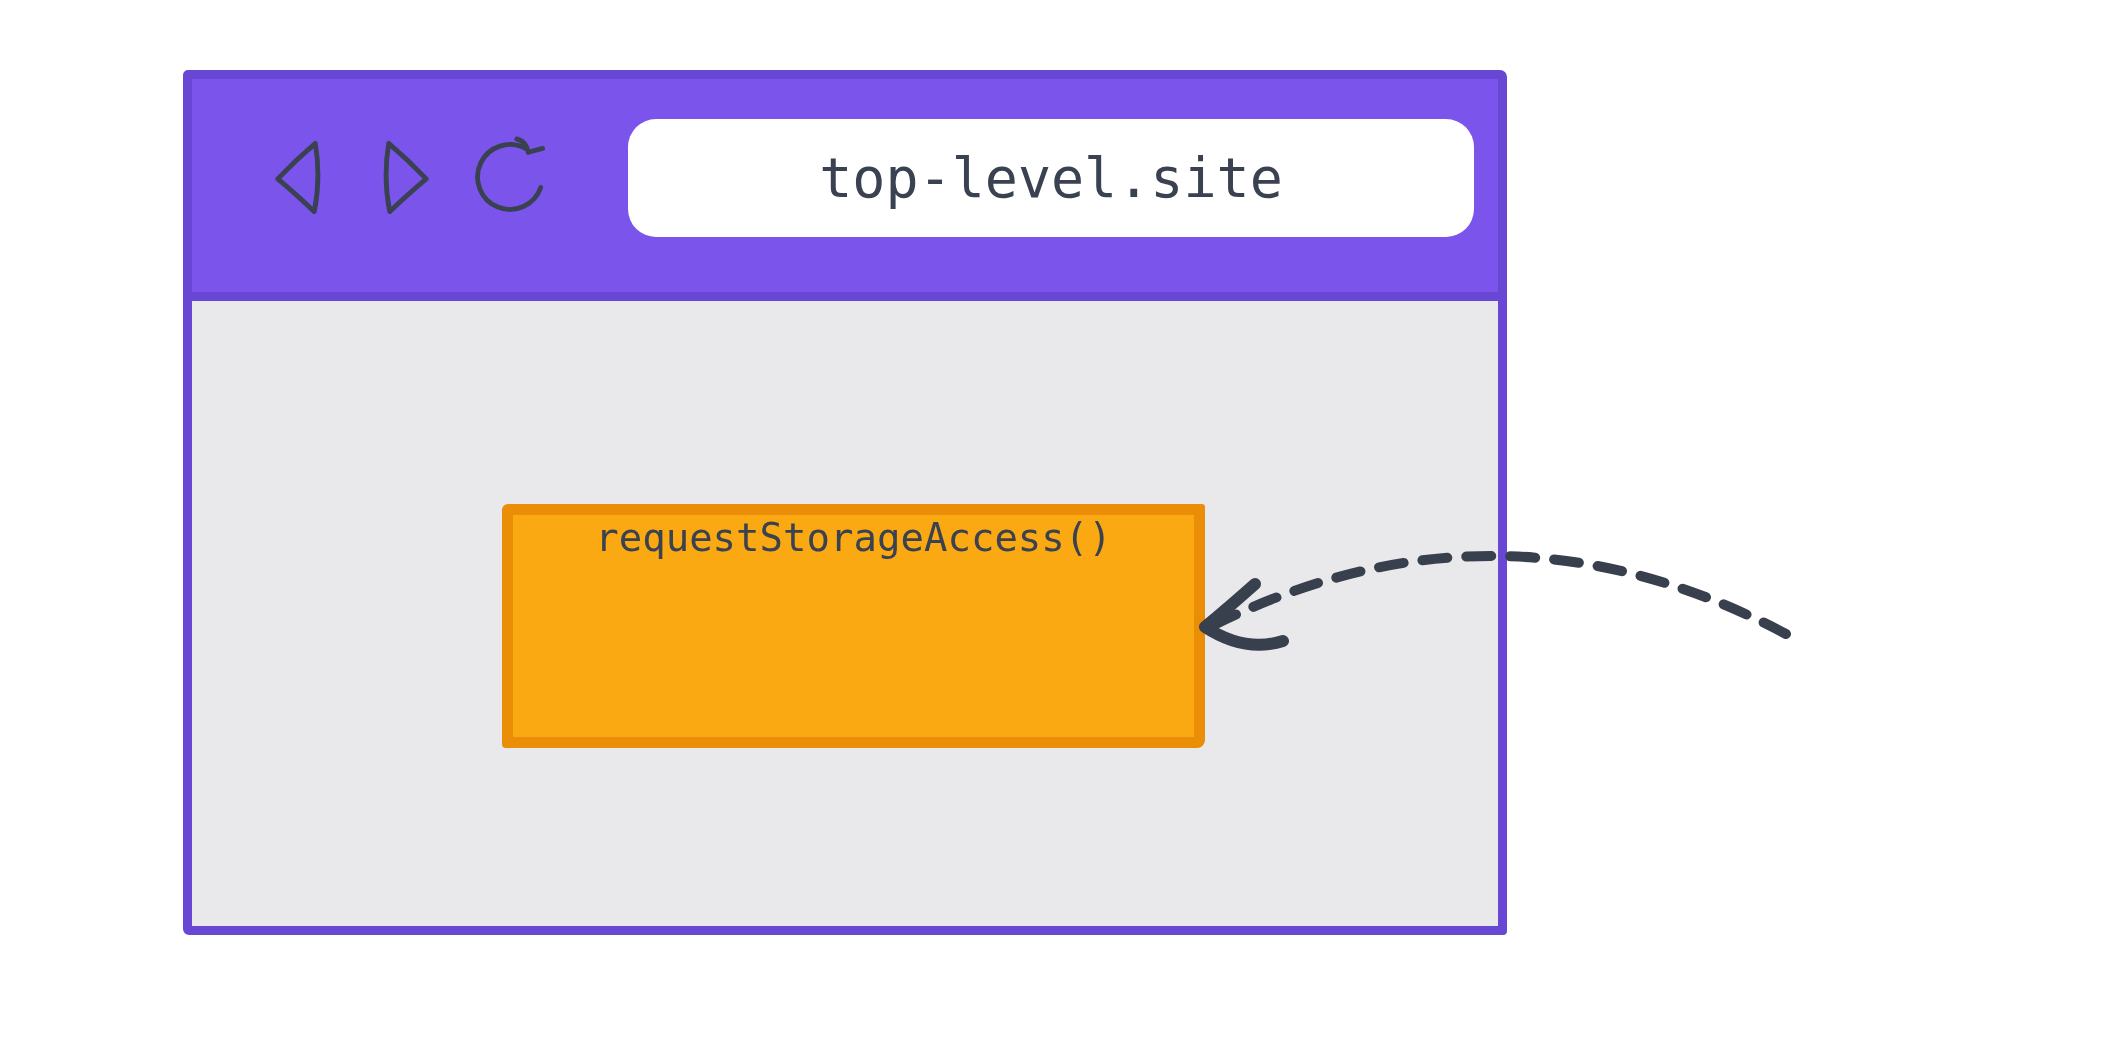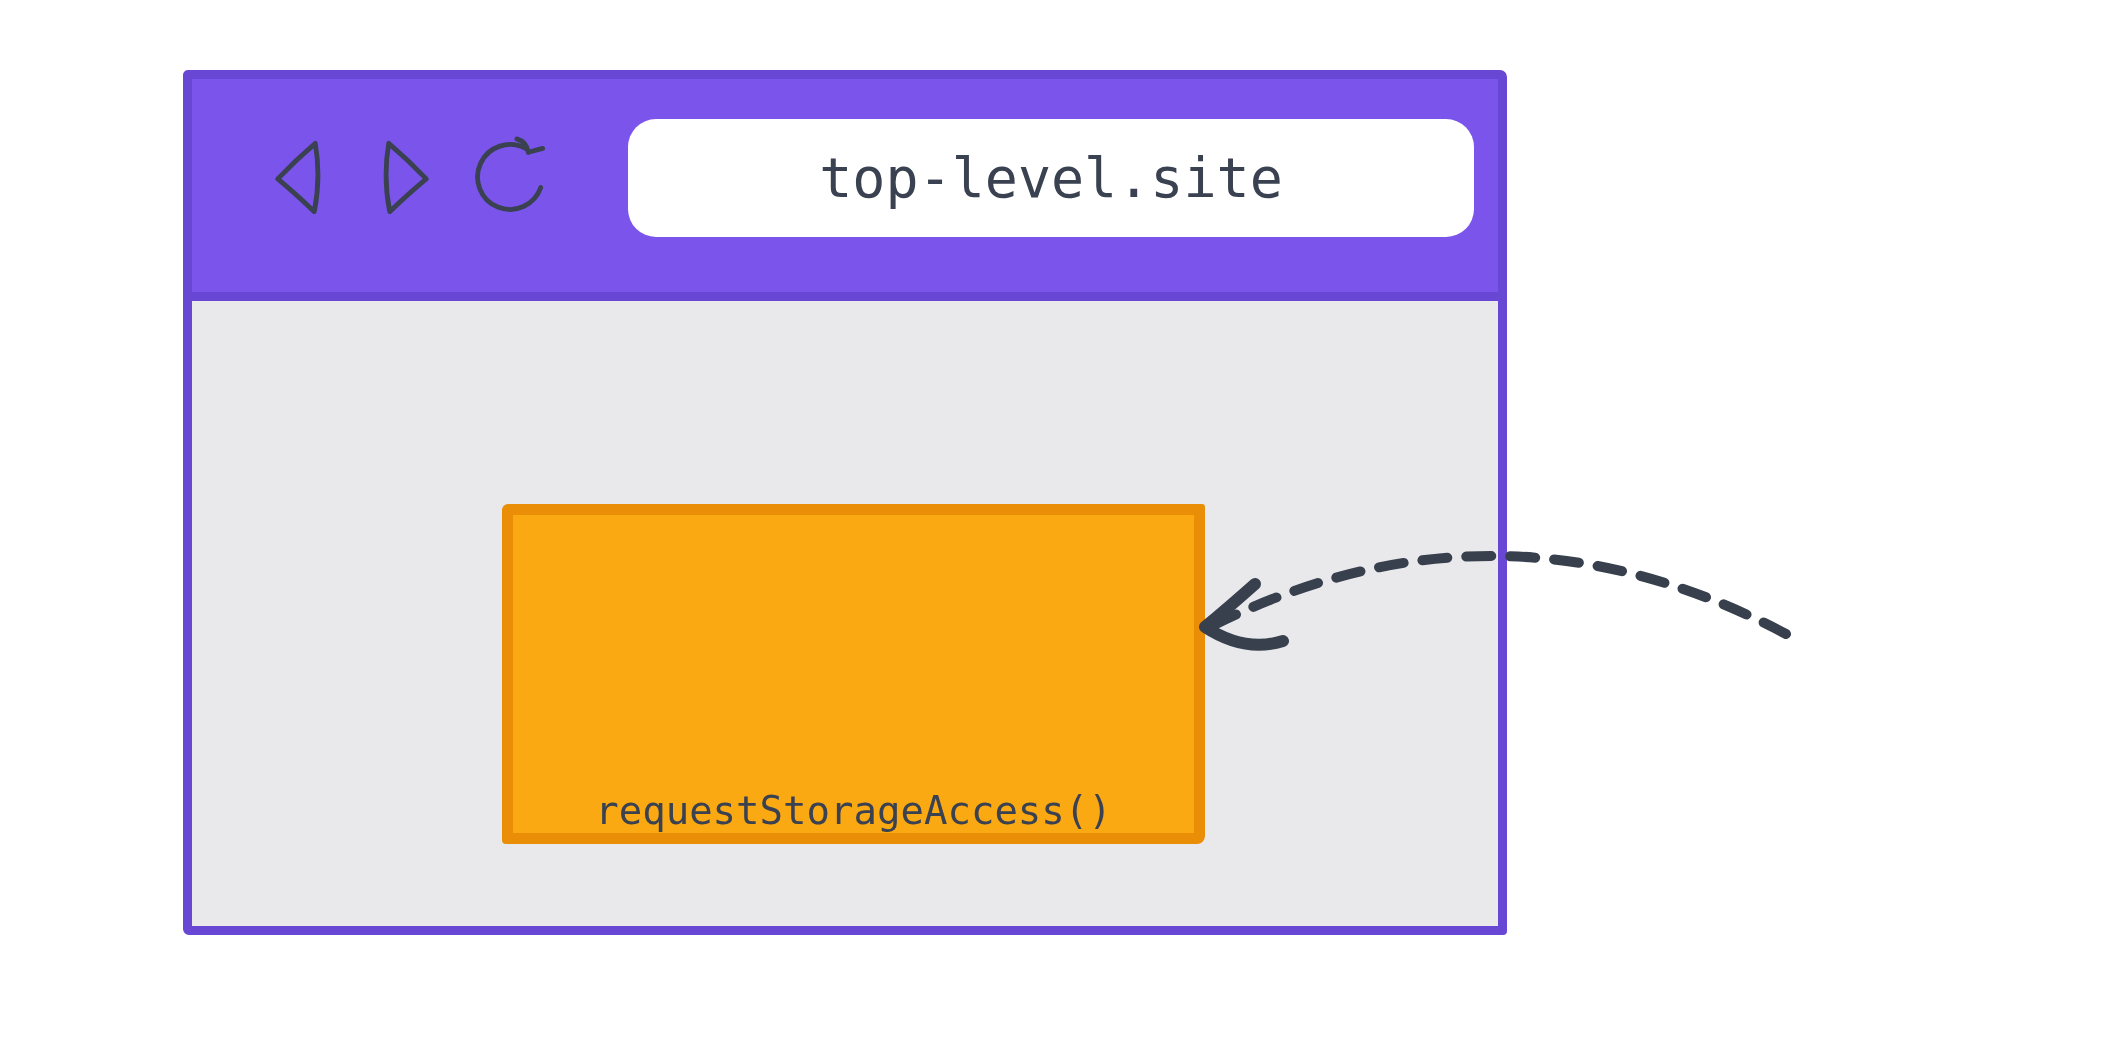--- a/index.html
+++ b/index.html
@@ -71,26 +71,26 @@
     white-space: nowrap;
   }
   .content {
     position: relative;
     height: 625px;
     background: var(--content-gray);
   }
   .iframe-box {
     position: absolute;
     left: 310px; top: 203px;
-    width: 703px; height: 340px;
+    width: 703px; height: 244px;
     background: var(--iframe-orange);
     border: 11px solid var(--iframe-border-orange);
     border-radius: 6px 3px 8px 4px;
     display: flex;
-    align-items: flex-end;
+    align-items: flex-start;
     justify-content: center;
   }
   .iframe-text {
     font-size: 39px;
     color: var(--ink);
     white-space: nowrap;
   }
 
   
   .annotation-layer {

